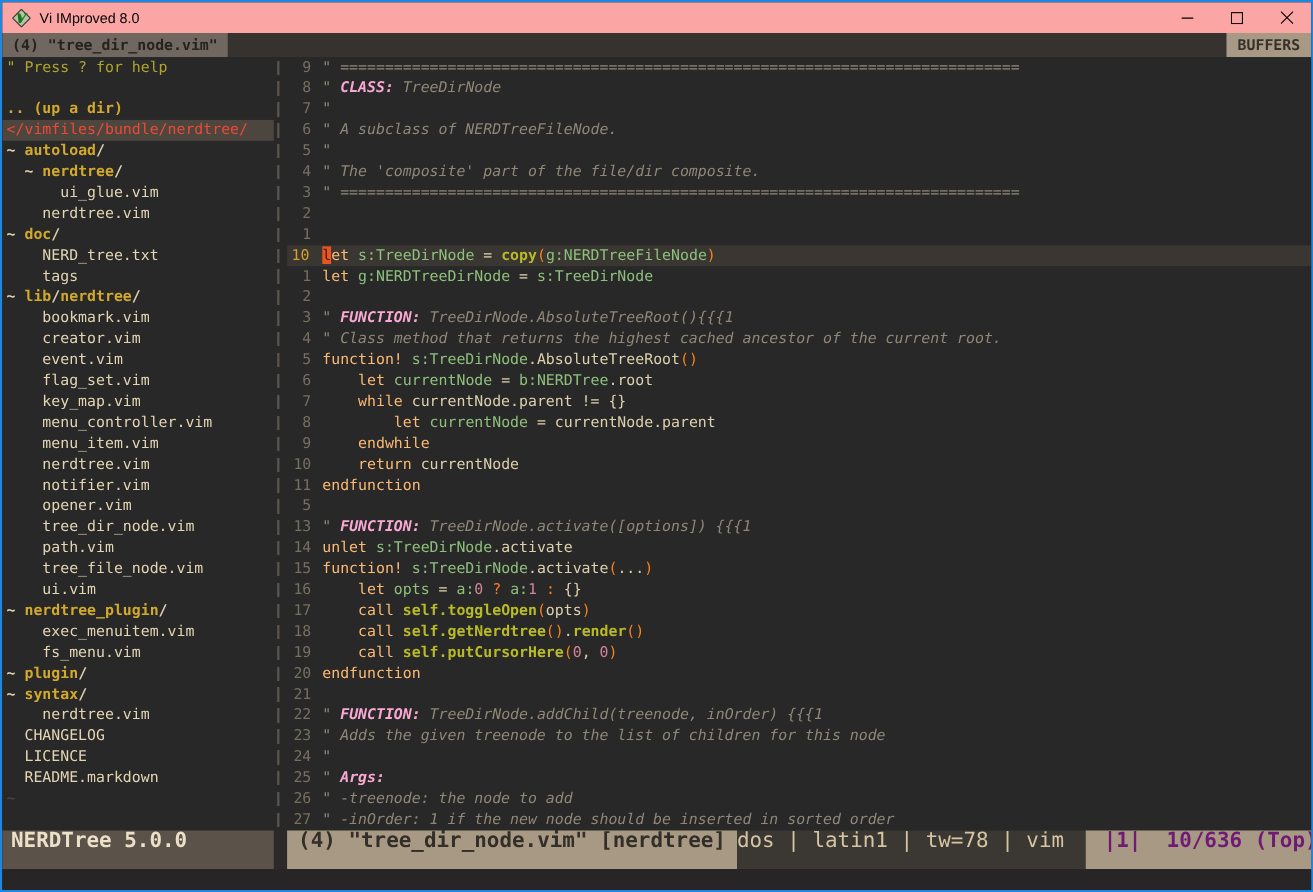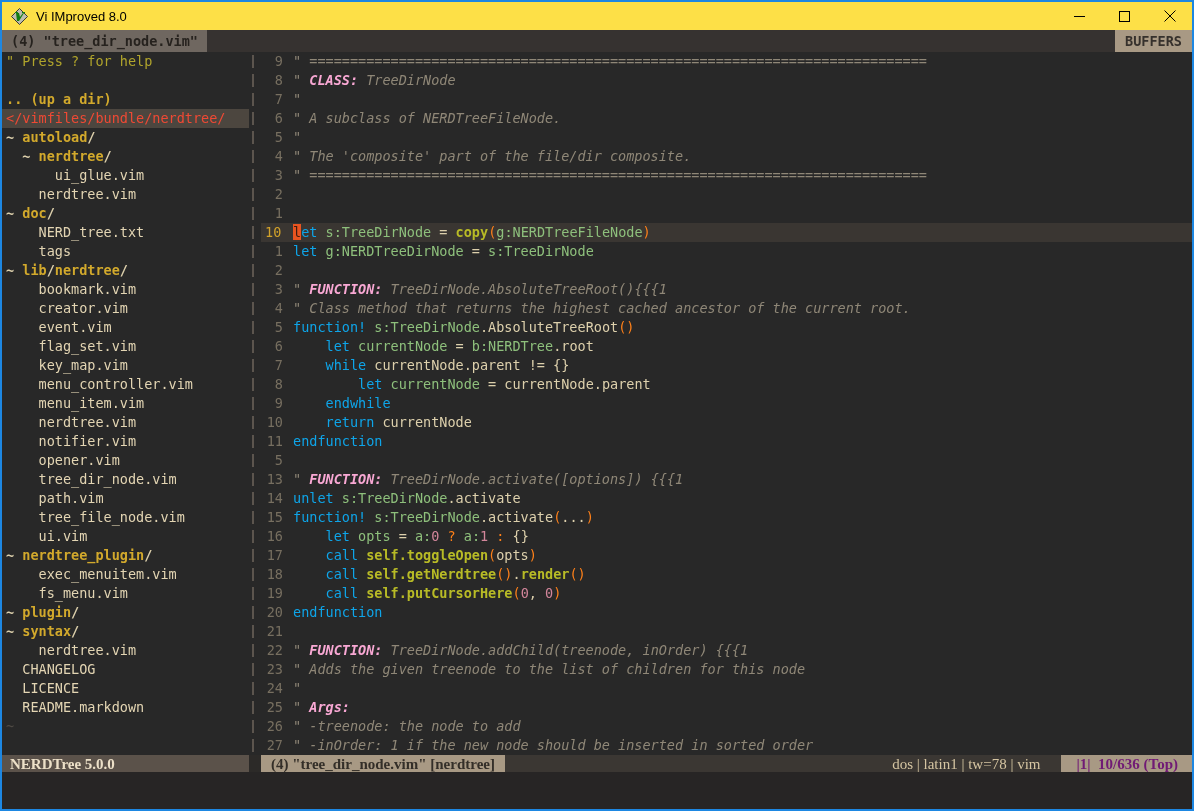--- a/index.html
+++ b/index.html
@@ -7,21 +7,21 @@
   .window {
     width:1194px; height:811px;
     border:2px solid #1d87e2;
     display:flex; flex-direction:column;
     font-family:"DejaVu Sans Mono", monospace;
     overflow:hidden;
     background:#282828;
   }
   
   .titlebar {
-    height:28px; background:#fde047; flex:none;
+    height:28px; background:#fca5a5; flex:none;
     display:flex; align-items:center;
     font-family:"Liberation Sans", sans-serif;
     font-size:13px; color:#000;
   }
   .vim-icon { margin-left:9px; width:17px; height:17px; display:inline-flex; }
   .title-text { margin-left:8px; }
   .win-controls { margin-left:auto; display:flex; height:100%; }
   .wc { width:45px; height:100%; display:flex; align-items:center; justify-content:center;
         background:transparent; border:none; cursor:pointer; }
   
@@ -53,36 +53,36 @@
   .e-row.cur { background:#3a3632; }
   .lnum {
     flex:none; width:32px; padding-right:10px; text-align:right;
     color:#776f60;
   }
   .e-row.cur .lnum { text-align:left; padding-left:4px; padding-right:0; color:#d2a22a; }
   .code { flex:1; white-space:pre; }
   
   .s-c  { color:#8f8777; font-style:italic; }
   .s-cb { color:#f9a8d4; font-style:italic; font-weight:bold; }
-  .s-k  { color:#0ea5e9; }
+  .s-k  { color:#fdba74; }
   .s-id { color:#8ec07c; }
   .s-fn { color:#b8bb26; font-weight:bold; }
   .s-p  { color:#fe8019; }
   .s-n  { color:#d3869b; }
   .s-f  { color:#ddd0ac; }
   .s-cur{ background:#e95420; color:#401c10; }
   
   .s-help { color:#b0a42c; }
   .s-dir  { color:#d2a92c; font-weight:bold; }
   .s-file { color:#e3d5b3; }
   .s-tf   { color:#ddd0ac; font-weight:bold; }
   .s-root { color:#ef4934; }
   .s-nt   { color:#4f4a44; }
   
-  .statusline { height:17px; flex:none; display:flex; font-size:15px; line-height:19px; white-space:pre;font-family:Liberation Serif, serif; }
+  .statusline { height:35px; flex:none; display:flex; font-size:19px; line-height:19px; white-space:pre; }
   .st-left  { width:247px; flex:none; background:#5b524a; color:#ece0c8; font-weight:bold; padding-left:8px; }
   .st-gap   { width:12px; flex:none; background:#2c2a28; }
   .st-buf   { background:#a89984; color:#332e28; font-weight:bold; padding:0 10px; }
   .st-fill  { flex:1; background:#3b3733; }
   .st-info  { background:#3b3733; color:#d5c5a2; padding-right:20px; }
   .st-pos   { background:#a89984; color:#701a75; font-weight:bold; padding:0 14px 0 16px; }
   
   .cmdline { flex:1; background:#272525; }
 </style>
 </head>

